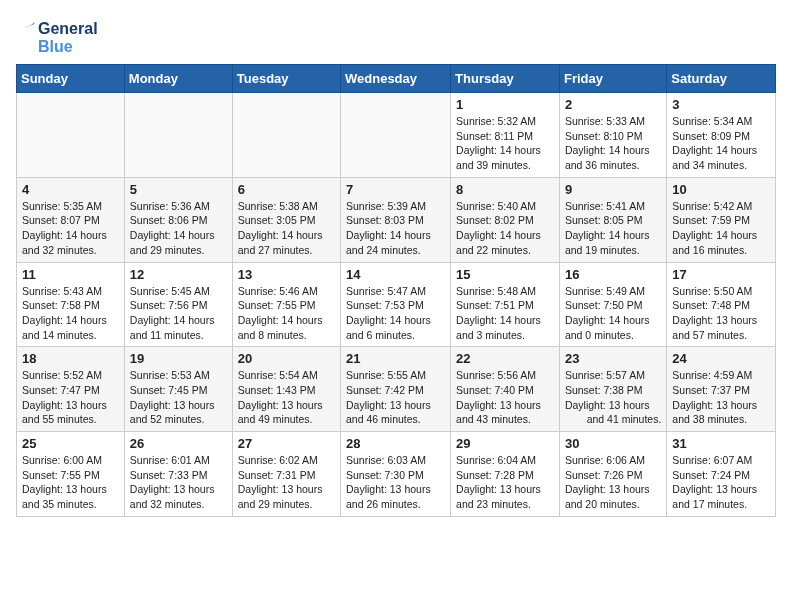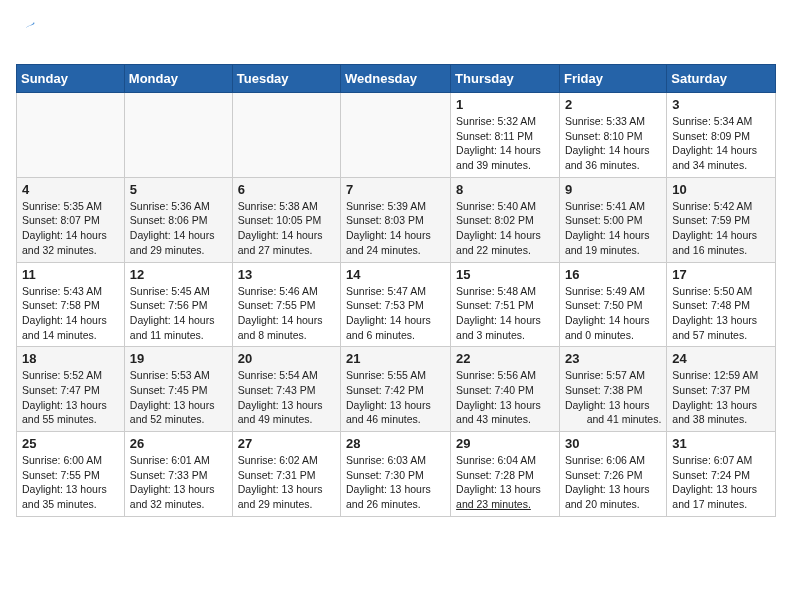--- a/index.html
+++ b/index.html
@@ -72,20 +72,24 @@
   </style>
 </head>
 <body>
 
 <div class="header">
   <div class="logo">
   <div style="display:flex;align-items:center;">
     <svg width="20" height="36" viewBox="0 0 20 36">
       <path d="M10 8 C14 4, 20 6, 18 2 C16 6, 12 5, 10 8Z" fill="#4a90d9"></path>
     </svg>
+    <div style="display:flex;flex-direction:column;line-height:1.1;margin-left:2px;">
+      <span style="font-size:16px;font-weight:bold;color:#1a3a6b;">General</span>
+      <span style="font-size:16px;font-weight:bold;color:#4a90d9;">Blue</span>
+    </div>
   </div>
 </div>
   <div class="title-block">
     <div class="month-title"></div>
     <div class="location"></div>
   </div>
 </div>
 
 <table>
   <thead>
@@ -138,42 +142,42 @@
         <td>
           <span class="day-num">5</span>
           <span style="display: block; line-height: 1.4;">Sunrise: 5:36 AM</span>
           <span style="display: block; line-height: 1.4;">Sunset: 8:06 PM</span>
           <span style="display: block; line-height: 1.4;">Daylight: 14 hours</span>
           <span style="display: block; line-height: 1.4;">and 29 minutes.</span>
         </td>
         <td>
           <span class="day-num">6</span>
           <span style="display: block; line-height: 1.4;">Sunrise: 5:38 AM</span>
-          <span style="display: block; line-height: 1.4;">Sunset: 10:05 PM</span>
+          <span style="display: block; line-height: 1.4;">Sunset: 3:05 PM</span>
           <span style="display: block; line-height: 1.4;">Daylight: 14 hours</span>
           <span style="display: block; line-height: 1.4;">and 27 minutes.</span>
         </td>
         <td>
           <span class="day-num">7</span>
           <span style="display: block; line-height: 1.4;">Sunrise: 5:39 AM</span>
           <span style="display: block; line-height: 1.4;">Sunset: 8:03 PM</span>
           <span style="display: block; line-height: 1.4;">Daylight: 14 hours</span>
           <span style="display: block; line-height: 1.4;">and 24 minutes.</span>
         </td>
         <td>
           <span class="day-num">8</span>
           <span style="display: block; line-height: 1.4;">Sunrise: 5:40 AM</span>
           <span style="display: block; line-height: 1.4;">Sunset: 8:02 PM</span>
           <span style="display: block; line-height: 1.4;">Daylight: 14 hours</span>
           <span style="display: block; line-height: 1.4;">and 22 minutes.</span>
         </td>
         <td>
           <span class="day-num">9</span>
           <span style="display: block; line-height: 1.4;">Sunrise: 5:41 AM</span>
-          <span style="display: block; line-height: 1.4;">Sunset: 5:00 PM</span>
+          <span style="display: block; line-height: 1.4;">Sunset: 8:05 PM</span>
           <span style="display: block; line-height: 1.4;">Daylight: 14 hours</span>
           <span style="display: block; line-height: 1.4;">and 19 minutes.</span>
         </td>
         <td>
           <span class="day-num">10</span>
           <span style="display: block; line-height: 1.4;">Sunrise: 5:42 AM</span>
           <span style="display: block; line-height: 1.4;">Sunset: 7:59 PM</span>
           <span style="display: block; line-height: 1.4;">Daylight: 14 hours</span>
           <span style="display: block; line-height: 1.4;">and 16 minutes.</span>
         </td>
@@ -240,21 +244,21 @@
         <td>
           <span class="day-num">19</span>
           <span style="display: block; line-height: 1.4;">Sunrise: 5:53 AM</span>
           <span style="display: block; line-height: 1.4;">Sunset: 7:45 PM</span>
           <span style="display: block; line-height: 1.4;">Daylight: 13 hours</span>
           <span style="display: block; line-height: 1.4;">and 52 minutes.</span>
         </td>
         <td>
           <span class="day-num">20</span>
           <span style="display: block; line-height: 1.4;">Sunrise: 5:54 AM</span>
-          <span style="display: block; line-height: 1.4;">Sunset: 7:43 PM</span>
+          <span style="display: block; line-height: 1.4;">Sunset: 1:43 PM</span>
           <span style="display: block; line-height: 1.4;">Daylight: 13 hours</span>
           <span style="display: block; line-height: 1.4;">and 49 minutes.</span>
         </td>
         <td>
           <span class="day-num">21</span>
           <span style="display: block; line-height: 1.4;">Sunrise: 5:55 AM</span>
           <span style="display: block; line-height: 1.4;">Sunset: 7:42 PM</span>
           <span style="display: block; line-height: 1.4;">Daylight: 13 hours</span>
           <span style="display: block; line-height: 1.4;">and 46 minutes.</span>
         </td>
@@ -267,21 +271,21 @@
         </td>
         <td>
           <span class="day-num">23</span>
           <span style="display: block; line-height: 1.4;">Sunrise: 5:57 AM</span>
           <span style="display: block; line-height: 1.4;">Sunset: 7:38 PM</span>
           <span style="display: block; line-height: 1.4;">Daylight: 13 hours</span>
           <span style="display: block; line-height: 1.4; text-align: right;">and 41 minutes.</span>
         </td>
         <td>
           <span class="day-num">24</span>
-          <span style="display: block; line-height: 1.4;">Sunrise: 12:59 AM</span>
+          <span style="display: block; line-height: 1.4;">Sunrise: 4:59 AM</span>
           <span style="display: block; line-height: 1.4;">Sunset: 7:37 PM</span>
           <span style="display: block; line-height: 1.4;">Daylight: 13 hours</span>
           <span style="display: block; line-height: 1.4;">and 38 minutes.</span>
         </td>
       </tr>
       <tr>
         <td>
           <span class="day-num">25</span>
           <span style="display: block; line-height: 1.4;">Sunrise: 6:00 AM</span>
           <span style="display: block; line-height: 1.4;">Sunset: 7:55 PM</span>
@@ -307,21 +311,21 @@
           <span style="display: block; line-height: 1.4;">Sunrise: 6:03 AM</span>
           <span style="display: block; line-height: 1.4;">Sunset: 7:30 PM</span>
           <span style="display: block; line-height: 1.4;">Daylight: 13 hours</span>
           <span style="display: block; line-height: 1.4;">and 26 minutes.</span>
         </td>
         <td>
           <span class="day-num">29</span>
           <span style="display: block; line-height: 1.4;">Sunrise: 6:04 AM</span>
           <span style="display: block; line-height: 1.4;">Sunset: 7:28 PM</span>
           <span style="display: block; line-height: 1.4;">Daylight: 13 hours</span>
-          <span style="display: block; line-height: 1.4; text-decoration: underline;">and 23 minutes.</span>
+          <span style="display: block; line-height: 1.4;">and 23 minutes.</span>
         </td>
         <td>
           <span class="day-num">30</span>
           <span style="display: block; line-height: 1.4;">Sunrise: 6:06 AM</span>
           <span style="display: block; line-height: 1.4;">Sunset: 7:26 PM</span>
           <span style="display: block; line-height: 1.4;">Daylight: 13 hours</span>
           <span style="display: block; line-height: 1.4;">and 20 minutes.</span>
         </td>
         <td>
           <span class="day-num">31</span>

